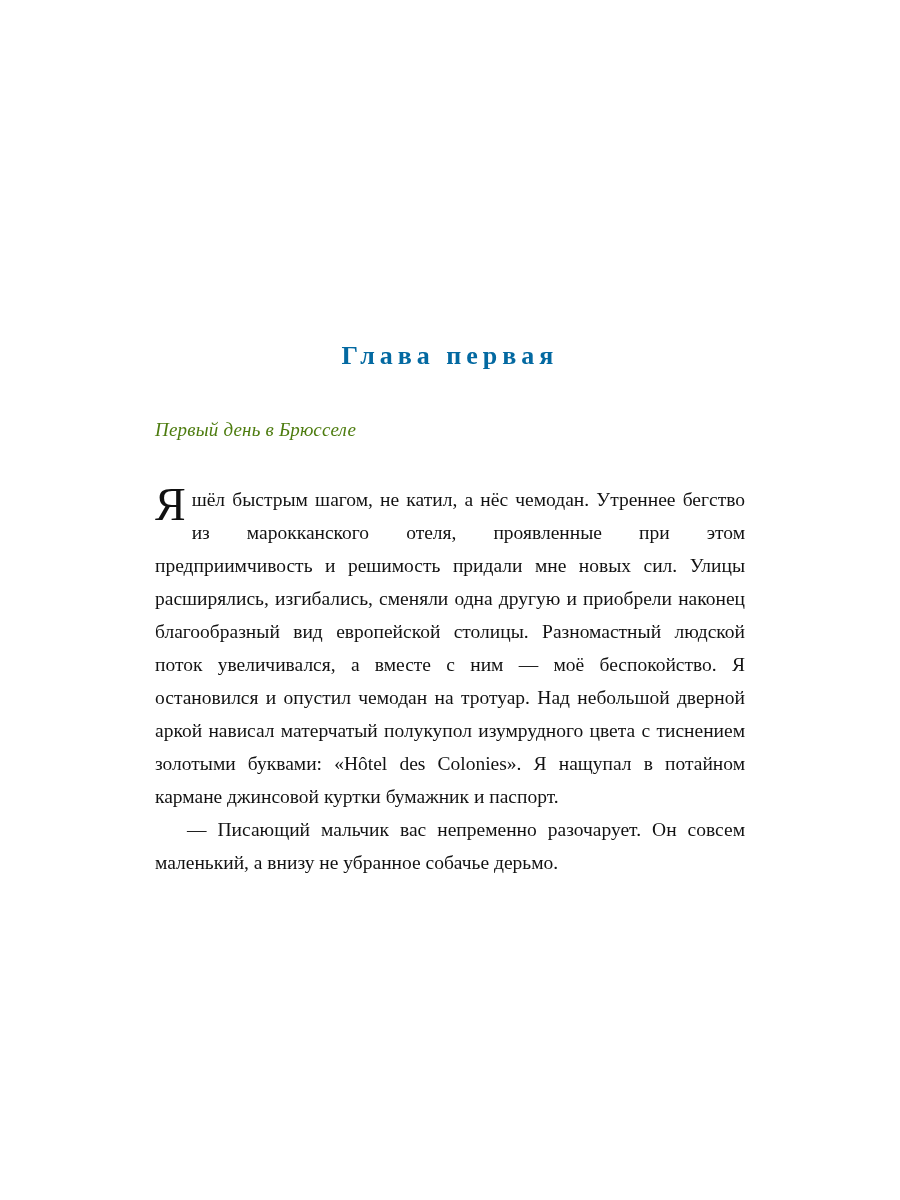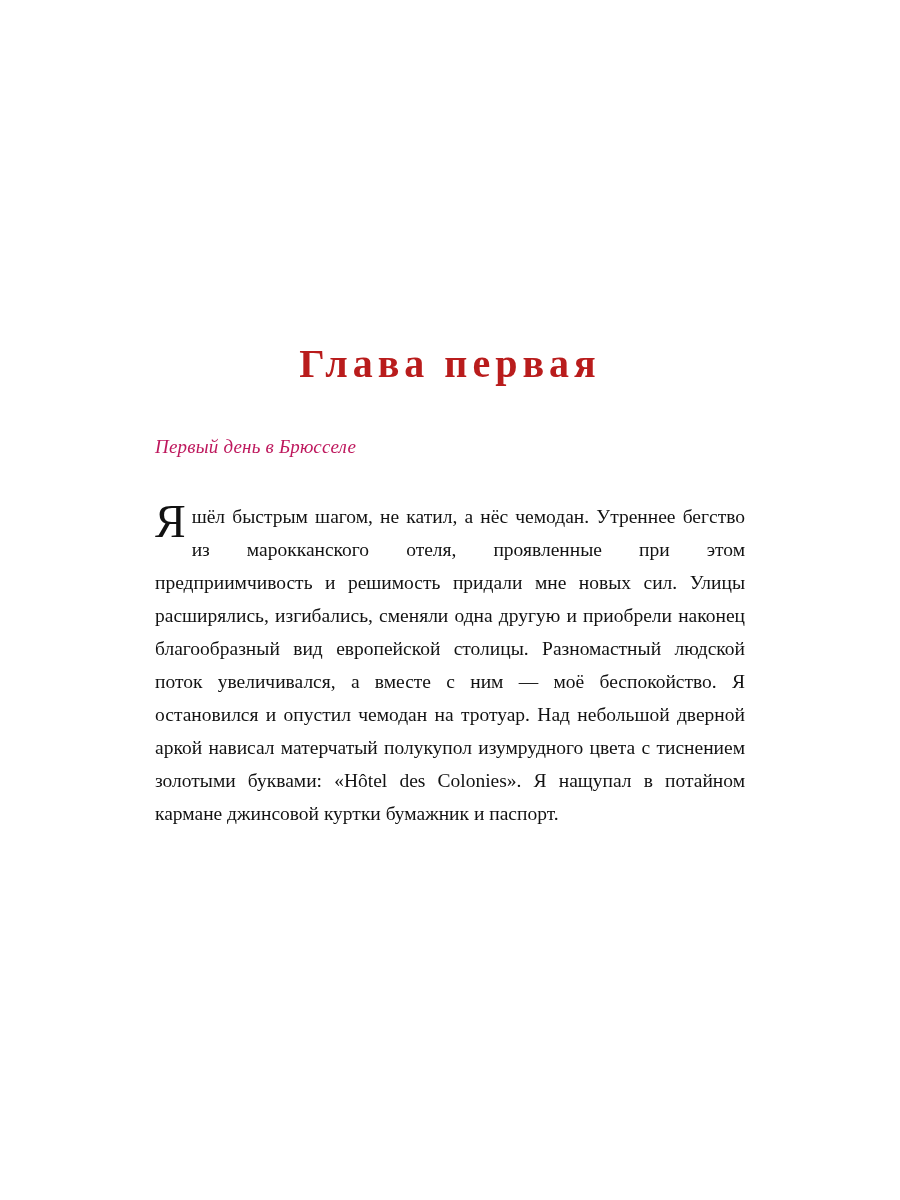--- a/index.html
+++ b/index.html
@@ -22,33 +22,33 @@
     box-sizing: border-box;
   }
   .content {
     position: absolute;
     left: 155px;
     top: 340px;
     width: 590px;
   }
   .chapter-title {
     font-family: "Liberation Serif", "DejaVu Serif", serif;
-    font-size: 40px;
+    font-size: 26px;
     font-weight: bold;
     text-align: center;
     letter-spacing: 5px;
-    color: #b91c1c;
+    color: #0369a1;
     margin: 0 0 48px 0;
     line-height: 1.2;
   }
   .subtitle {
     font-family: "Liberation Serif", "DejaVu Serif", serif;
     font-style: italic;
     font-size: 19px;
-    color: #be185d;
+    color: #4d7c0f;
     margin: 0 0 42px 0;
     letter-spacing: 0.2px;
   }
   .body-text {
     font-size: 19.5px;
     line-height: 33px;
     text-align: justify;
     color: #121212;
     margin: 0;
     hyphens: manual;
@@ -78,16 +78,17 @@
 
 <div class="page">
   <div class="content">
 
     <h1 class="chapter-title">Глава первая</h1>
 
     <div class="subtitle">Первый день в Брюсселе</div>
 
     <div class="body-text">
       <p class="para first"><span class="dropcap">Я</span><span> шёл быстрым шагом, не катил, а нёс чемодан. Утреннее бегство из марокканского отеля, проявленные при этом предприимчивость и решимость придали мне новых сил. Улицы расширялись, изгибались, сменяли одна другую и приобрели наконец благообразный вид европейской столицы. Разномастный людской поток увеличивался, а вместе с ним — моё беспокойство. Я остановился и опустил чемодан на тротуар. Над небольшой дверной аркой нависал матерчатый полукупол изумрудного цвета с тиснением золотыми буквами: «Hôtel des Colonies». Я нащупал в потайном кармане джинсовой куртки бумажник и паспорт.</span></p>
+      <p class="para">— Писающий мальчик вас непременно разочарует. Он совсем маленький, а внизу не убранное собачье дерьмо.</p>
     </div>
 
   </div>
 </div>
 
 </body></html>

